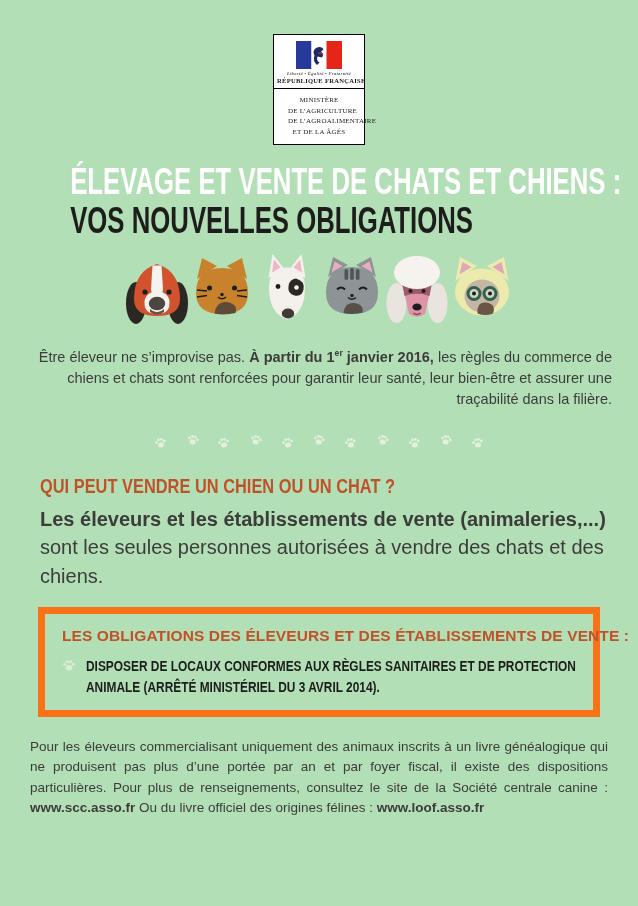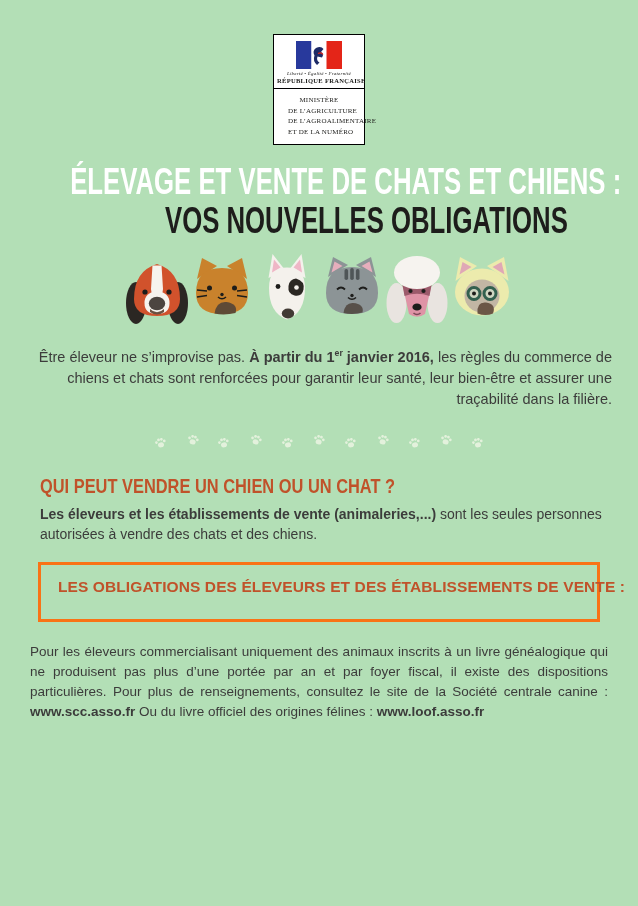--- a/index.html
+++ b/index.html
@@ -38,21 +38,21 @@
   .logo-bottom {
     padding:6px 14px 7px; text-align:center;
   }
   .logo-ministry-line {
     font-family:"Liberation Serif", serif;
     font-size:7px; line-height:1.5; color:#1d1d1b;
     letter-spacing:0.2px; white-space:nowrap;
   }
 
   
-  .title-block { margin-top:18px; text-align:right; }
+  .title-block { margin-top:18px; text-align:left; }
   .title-line {
     font-weight:bold; font-size:33px; line-height:1.18;
     letter-spacing:0px; white-space:nowrap;
     transform:scale(0.78,1.12);
   }
   .title-line1 { color:#ffffff; }
   .title-line2 { color:#1d1d1b; }
 
   
   .animals {
@@ -82,27 +82,27 @@
 
   
   .who-heading {
     margin:26px 0 0 40px;
     font-size:20px; font-weight:bold; color:#c0522a;
     white-space:nowrap; display:inline-block;
     transform:scaleX(0.82); transform-origin:0 50%;
   }
   .who-paras { width:570px; margin:7px 0 0 40px; }
   .who-paras p {
-    font-size:14px; line-height:1.42; color:#3c3c3b;
+    font-size:20px; line-height:1.42; color:#3c3c3b;
   }
 
   
   .obligations-box {
     width:562px; margin:17px auto 0;
-    border:3px solid #f97316;
+    border:7px solid #f97316;
     padding:13px 16px 12px 17px;
   }
   .obligations-title {
     font-size:15.5px; font-weight:bold; color:#c0522a;
     letter-spacing:0.1px; white-space:nowrap;
   }
   .obligations-list { list-style:none; margin-top:11px; }
   .obligations-list li {
     display:flex; align-items:flex-start; gap:10px;
     margin-top:7px;
@@ -151,21 +151,21 @@
         <path d="M20 7 Q25 4.5 27.5 8 L25 11 Q28.5 13 26 16.5 L21.5 15.5 Q20 19.5 23.5 21.5 L21 24 Q16.5 20 18.5 14.5 Q16 10 20 7 Z" fill="#1d2a66"></path>
         <path d="M22 12.5 Q25.5 11 27 13.5" stroke="#e42518" stroke-width="1.2" fill="none"></path>
       </svg>
       <div class="logo-motto">Liberté • Égalité • Fraternité</div>
       <div class="logo-republic">RÉPUBLIQUE FRANÇAISE</div>
     </div>
     <div class="logo-bottom">
       <div class="logo-ministry-line">MINISTÈRE</div>
       <div class="logo-ministry-line">DE L’AGRICULTURE</div>
       <div class="logo-ministry-line">DE L’AGROALIMENTAIRE</div>
-      <div class="logo-ministry-line">ET DE LA NUMÉRO</div>
+      <div class="logo-ministry-line">ET DE LA ÂGÉS</div>
     </div>
   </div>
 
   
   <div class="title-block">
     <div class="title-line title-line1">ÉLEVAGE ET VENTE DE CHATS ET CHIENS :</div>
     <div class="title-line title-line2">VOS NOUVELLES OBLIGATIONS</div>
   </div>
 
   
@@ -293,19 +293,25 @@
   
   <h2 class="who-heading">QUI PEUT VENDRE UN CHIEN OU UN CHAT ?</h2>
   <div class="who-paras">
     <p><span class="b">Les éleveurs et les établissements de vente (animaleries,...)</span><span> sont les seules personnes autorisées à vendre des chats et des chiens.</span></p>
   </div>
 
   
   <div class="obligations-box">
     <h3 class="obligations-title">LES OBLIGATIONS DES ÉLEVEURS ET DES ÉTABLISSEMENTS DE VENTE :</h3>
     <ul class="obligations-list">
+      <li>
+        <svg class="paw" viewBox="0 0 24 24">
+            <use href="#paw-shape"></use>
+          </svg>
+        <span class="li-wrap"><span class="li-text">DISPOSER DE LOCAUX CONFORMES AUX RÈGLES SANITAIRES ET DE PROTECTION ANIMALE (ARRÊTÉ MINISTÉRIEL DU 3 AVRIL 2014).</span></span>
+      </li>
     </ul>
   </div>
 
   
   <p class="footer"><span>Pour les éleveurs commercialisant uniquement des animaux inscrits à un livre généalogique qui ne produisent pas plus d’une portée par an et par foyer fiscal, il existe des dispositions particulières. Pour plus de renseignements, consultez le site de la Société centrale canine : </span><span class="b">www.scc.asso.fr</span><span> Ou du livre officiel des origines félines : </span><span class="b">www.loof.asso.fr</span></p>
 
 </div>
 
 </body></html>

